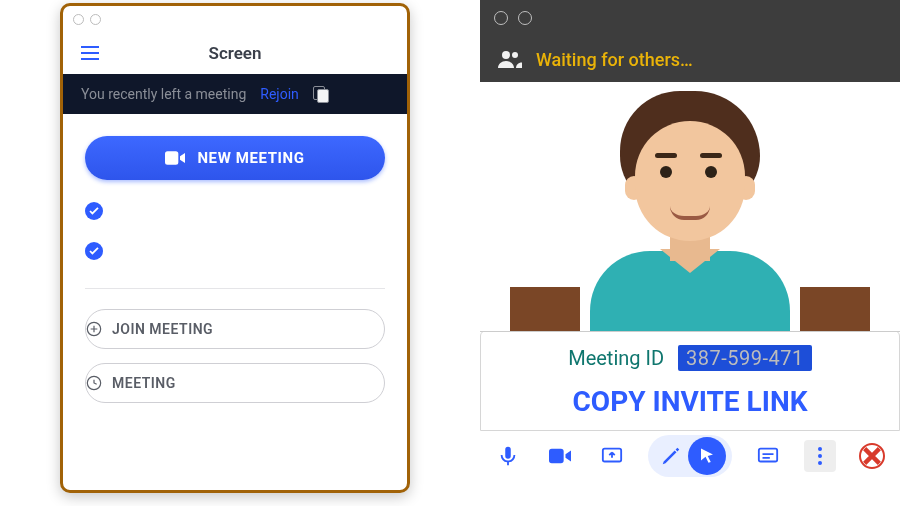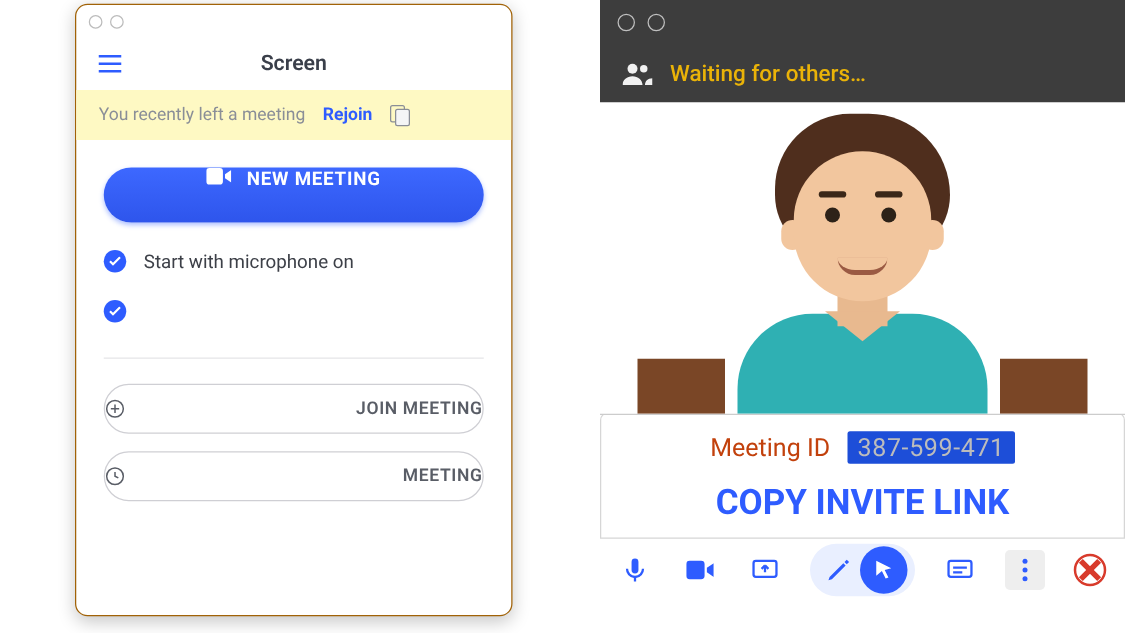--- a/index.html
+++ b/index.html
@@ -14,21 +14,21 @@
   }
 
   
   .left-window {
     position: absolute;
     left: 60px;
     top: 3px;
     width: 350px;
     height: 490px;
     background: #ffffff;
-    border: 1px solid #a16207;
+    border: 3px solid #a16207;
     border-radius: 10px;
     box-shadow: 0 4px 14px rgba(0,0,0,0.22);
     display: flex;
     flex-direction: column;
   }
   .left-titlebar {
     height: 26px;
     display: flex;
     align-items: center;
     gap: 6px;
@@ -56,53 +56,53 @@
   .title {
     flex: 1;
     text-align: center;
     font-weight: 600;
     color: #3a3f4a;
     font-size: 17px;
     margin-left: -18px;
   }
 
   .notice-bar {
-    background: #fef9c3;
+    background: #0f172a;
     display: flex;
     align-items: center;
     height: 40px;
     padding: 0 18px;
     font-size: 14px;
     color: #8a8e97;
     gap: 14px;
   }
   .notice-bar .rejoin {
     color: #2e5cff;
-    font-weight: 700;
+    font-weight: 400;
     cursor: pointer;
   }
   .copy-icon {
     width: 16px; height: 16px;
     position: relative;
     cursor: pointer;
   }
   .copy-icon::before, .copy-icon::after {
     content:"";
     position: absolute;
     width: 10px; height: 12px;
     border: 1.5px solid #8a8e97;
     border-radius: 2px;
   }
   .copy-icon::before { left: 0; top: 0; }
   .copy-icon::after  { left: 4px; top: 3px; background:#f4f5f6; }
 
   .body-area { padding: 22px 22px 0 22px; }
 
   .btn-primary {
-    display:flex; justify-content:center; gap:12px;
+    display:flex; align-items:center; justify-content:center; gap:12px;
     height: 44px;
     background: linear-gradient(180deg,#3d68ff,#2e55ec);
     color: #fff;
     font-weight: 700;
     font-size: 15px;
     letter-spacing: 0.6px;
     border-radius: 22px;
     cursor:pointer;
     box-shadow: 0 2px 4px rgba(46,92,255,0.4);
   }
@@ -126,21 +126,21 @@
   .divider {
     height:1px;
     background:#e5e5e8;
     margin: 28px 0 20px 0;
   }
 
   .btn-outline {
     height:40px;
     border:1px solid #cfcfd4;
     border-radius:20px;
-    display:flex; align-items:center; justify-content:space-between; gap:10px;
+    display:flex; align-items:center; justify-content:flex-start; gap:10px;
     font-size:14px;
     font-weight:600;
     color:#595d66;
     letter-spacing:0.5px;
     cursor:pointer;
     margin-bottom:14px;
   }
   .btn-outline svg { width:16px; height:16px; stroke:#595d66; fill:none; stroke-width:1.8; }
 
   
@@ -261,21 +261,21 @@
     background:#fff;
     border:1px solid #d6d6d6;
     border-radius:6px 6px 0 0;
     margin-top:-2px;
     padding:14px 10px 6px 10px;
   }
   .meeting-row{
     display:flex; align-items:baseline; justify-content:center; gap:14px;
     font-size:20px;
   }
-  .mid-label{ color:#c2410c; }
+  .mid-label{ color:#0f766e; }
   .mid-value{
     color:#bcbcbc;
     background:#1d4ed8;
     padding:1px 8px;
     border-radius:2px;
     font-size:20px;
     letter-spacing:0.5px;
   }
   .copy-link{
     text-align:center;
@@ -358,21 +358,20 @@
         </svg>
       <span>NEW MEETING</span>
     </div>
 
     <div class="option-row">
       <div class="chk">
         <svg viewBox="0 0 12 10" width="10" height="8">
             <path d="M1 5l3 3 7-7"></path>
           </svg>
       </div>
-      <span>Start with microphone on</span>
     </div>
 
     <div class="option-row">
       <div class="chk">
         <svg viewBox="0 0 12 10" width="10" height="8">
             <path d="M1 5l3 3 7-7"></path>
           </svg>
       </div>
     </div>
 

